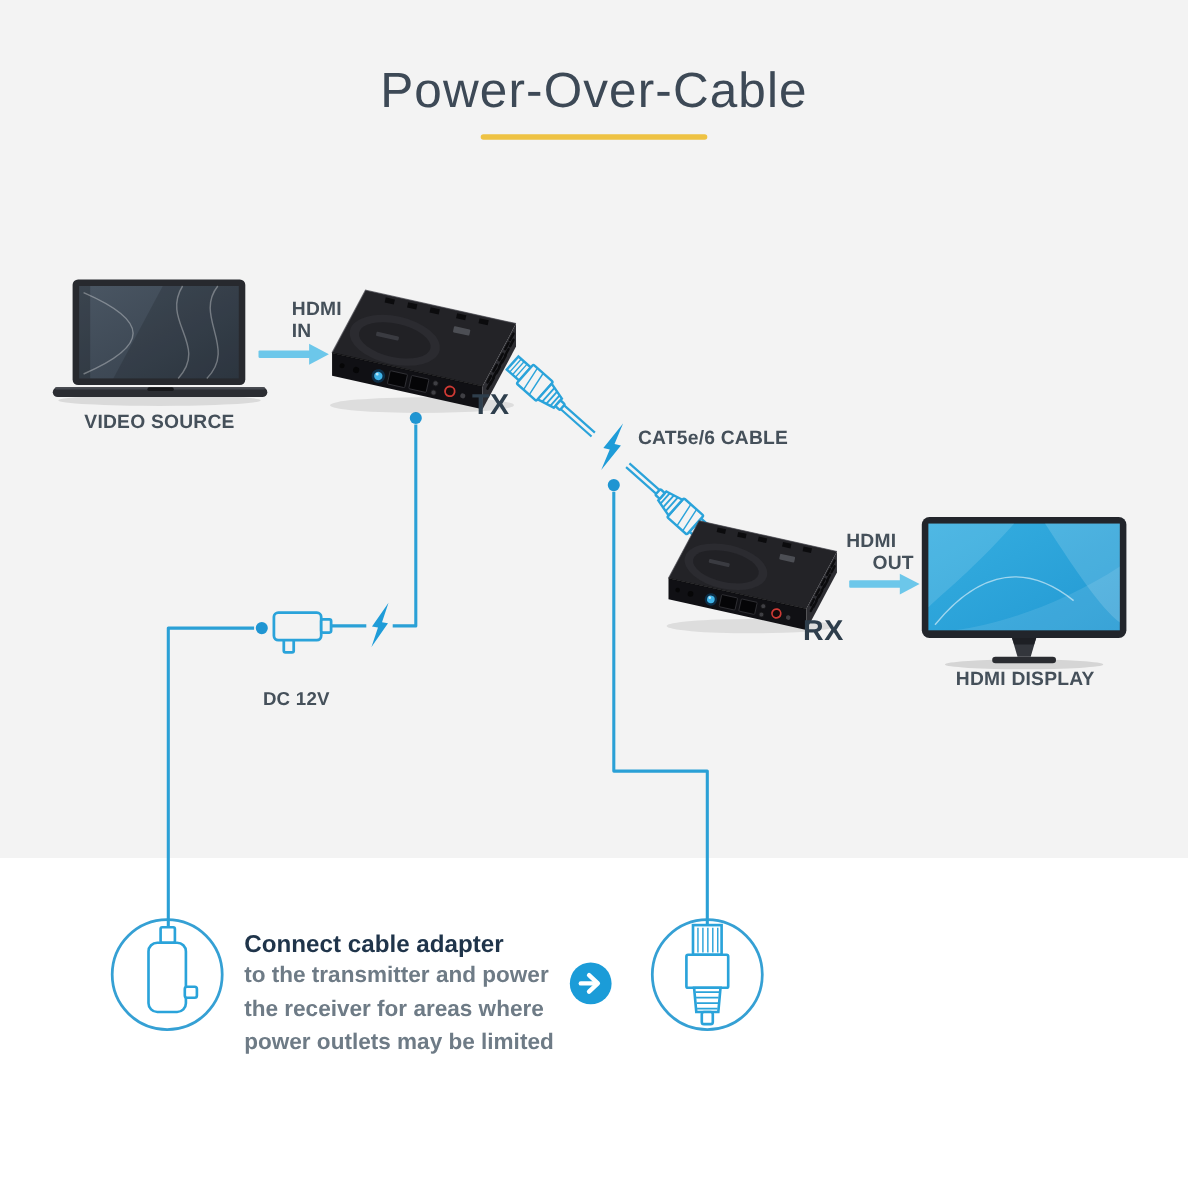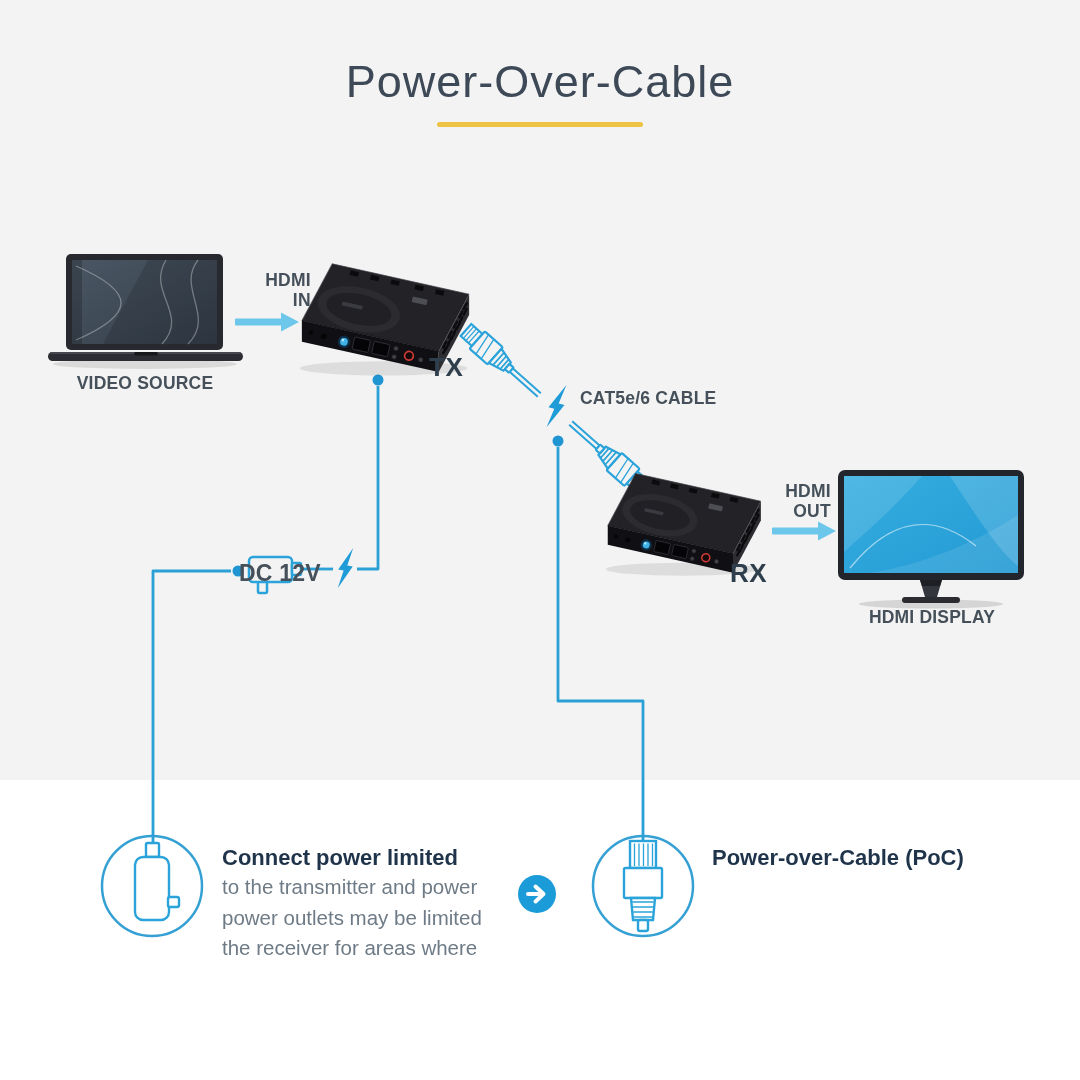--- a/index.html
+++ b/index.html
@@ -10,25 +10,25 @@
   .bg-top{position:absolute;left:0;top:0;width:1080px;height:780px;background:#f3f3f3;}
   .art{position:absolute;left:0;top:0;}
   .txt{position:absolute;white-space:pre;}
   .title{
     top:56px;left:540px;transform:translateX(-50%);
     font-size:45px;font-weight:300;color:#3d4956;letter-spacing:1px;
   }
   .title-underline{position:absolute;left:437px;top:122px;width:206px;height:5px;
     border-radius:3px;background:#eec243;}
   .lbl{color:#45505a;font-weight:700;font-size:17.5px;letter-spacing:.2px;}
-  .lbl.center{transform:translateX(-50%);text-align:right;line-height:19.5px;}
+  .lbl.center{transform:translateX(-50%);text-align:left;line-height:19.5px;}
   .devlbl{color:#2e3e4c;font-weight:700;font-size:26px;letter-spacing:.5px;}
   .co-h{color:#1f344a;font-weight:700;font-size:22px;}
   .co-p{color:#6e7b86;font-weight:400;font-size:20.5px;line-height:30.5px;}
-  .co-p span{display:block;}
+  .co-p span{display:block;font-weight:bold;}
 </style>
 </head>
 <body>
 
 <div class="canvas">
   <div class="bg-top"></div>
 
   <svg class="art" width="1080" height="1080" viewBox="0 0 1080 1080">
     <defs>
       <linearGradient id="lapScreen" x1="0" y1="0" x2="1" y2="1">
@@ -207,20 +207,19 @@
   <div class="txt devlbl" style="left:429px;top:352px;">TX</div>
 
   <div class="txt lbl" style="left:580px;top:388px;text-align:center;">CAT5e/6 CABLE</div>
 
   <div class="txt devlbl" style="left:730px;top:558px;">RX</div>
 
   <div class="txt lbl center" style="left:800px;top:482px;"><span style="display:block;">HDMI</span><span style="display:block;margin-left:24px;">OUT</span></div>
 
   <div class="txt lbl" style="left:932px;top:607px;transform:translateX(-50%);">HDMI DISPLAY</div>
 
-  <div class="txt lbl" style="left:239px;top:560px;font-size:23px;">DC 12V</div>
-
-  <div class="txt co-h" style="left:222px;top:845px;">Connect power limited</div>
-  <div class="txt co-p" style="left:222px;top:872px;"><span>to the transmitter and power</span><span>power outlets may be limited</span><span>the receiver for areas where</span></div>
-
-  <div class="txt co-h" style="left:712px;top:845px;">Power-over-Cable (PoC)</div>
+  <div class="txt lbl" style="left:239px;top:626px;font-size:17px;">DC 12V</div>
+
+  <div class="txt co-h" style="left:222px;top:845px;">Connect cable adapter</div>
+  <div class="txt co-p" style="left:222px;top:872px;"><span>to the transmitter and power</span><span>the receiver for areas where</span><span>power outlets may be limited</span></div>
+
   <div class="txt co-p" style="left:712px;top:872px;"></div>
 </div>
 
 </body></html>

